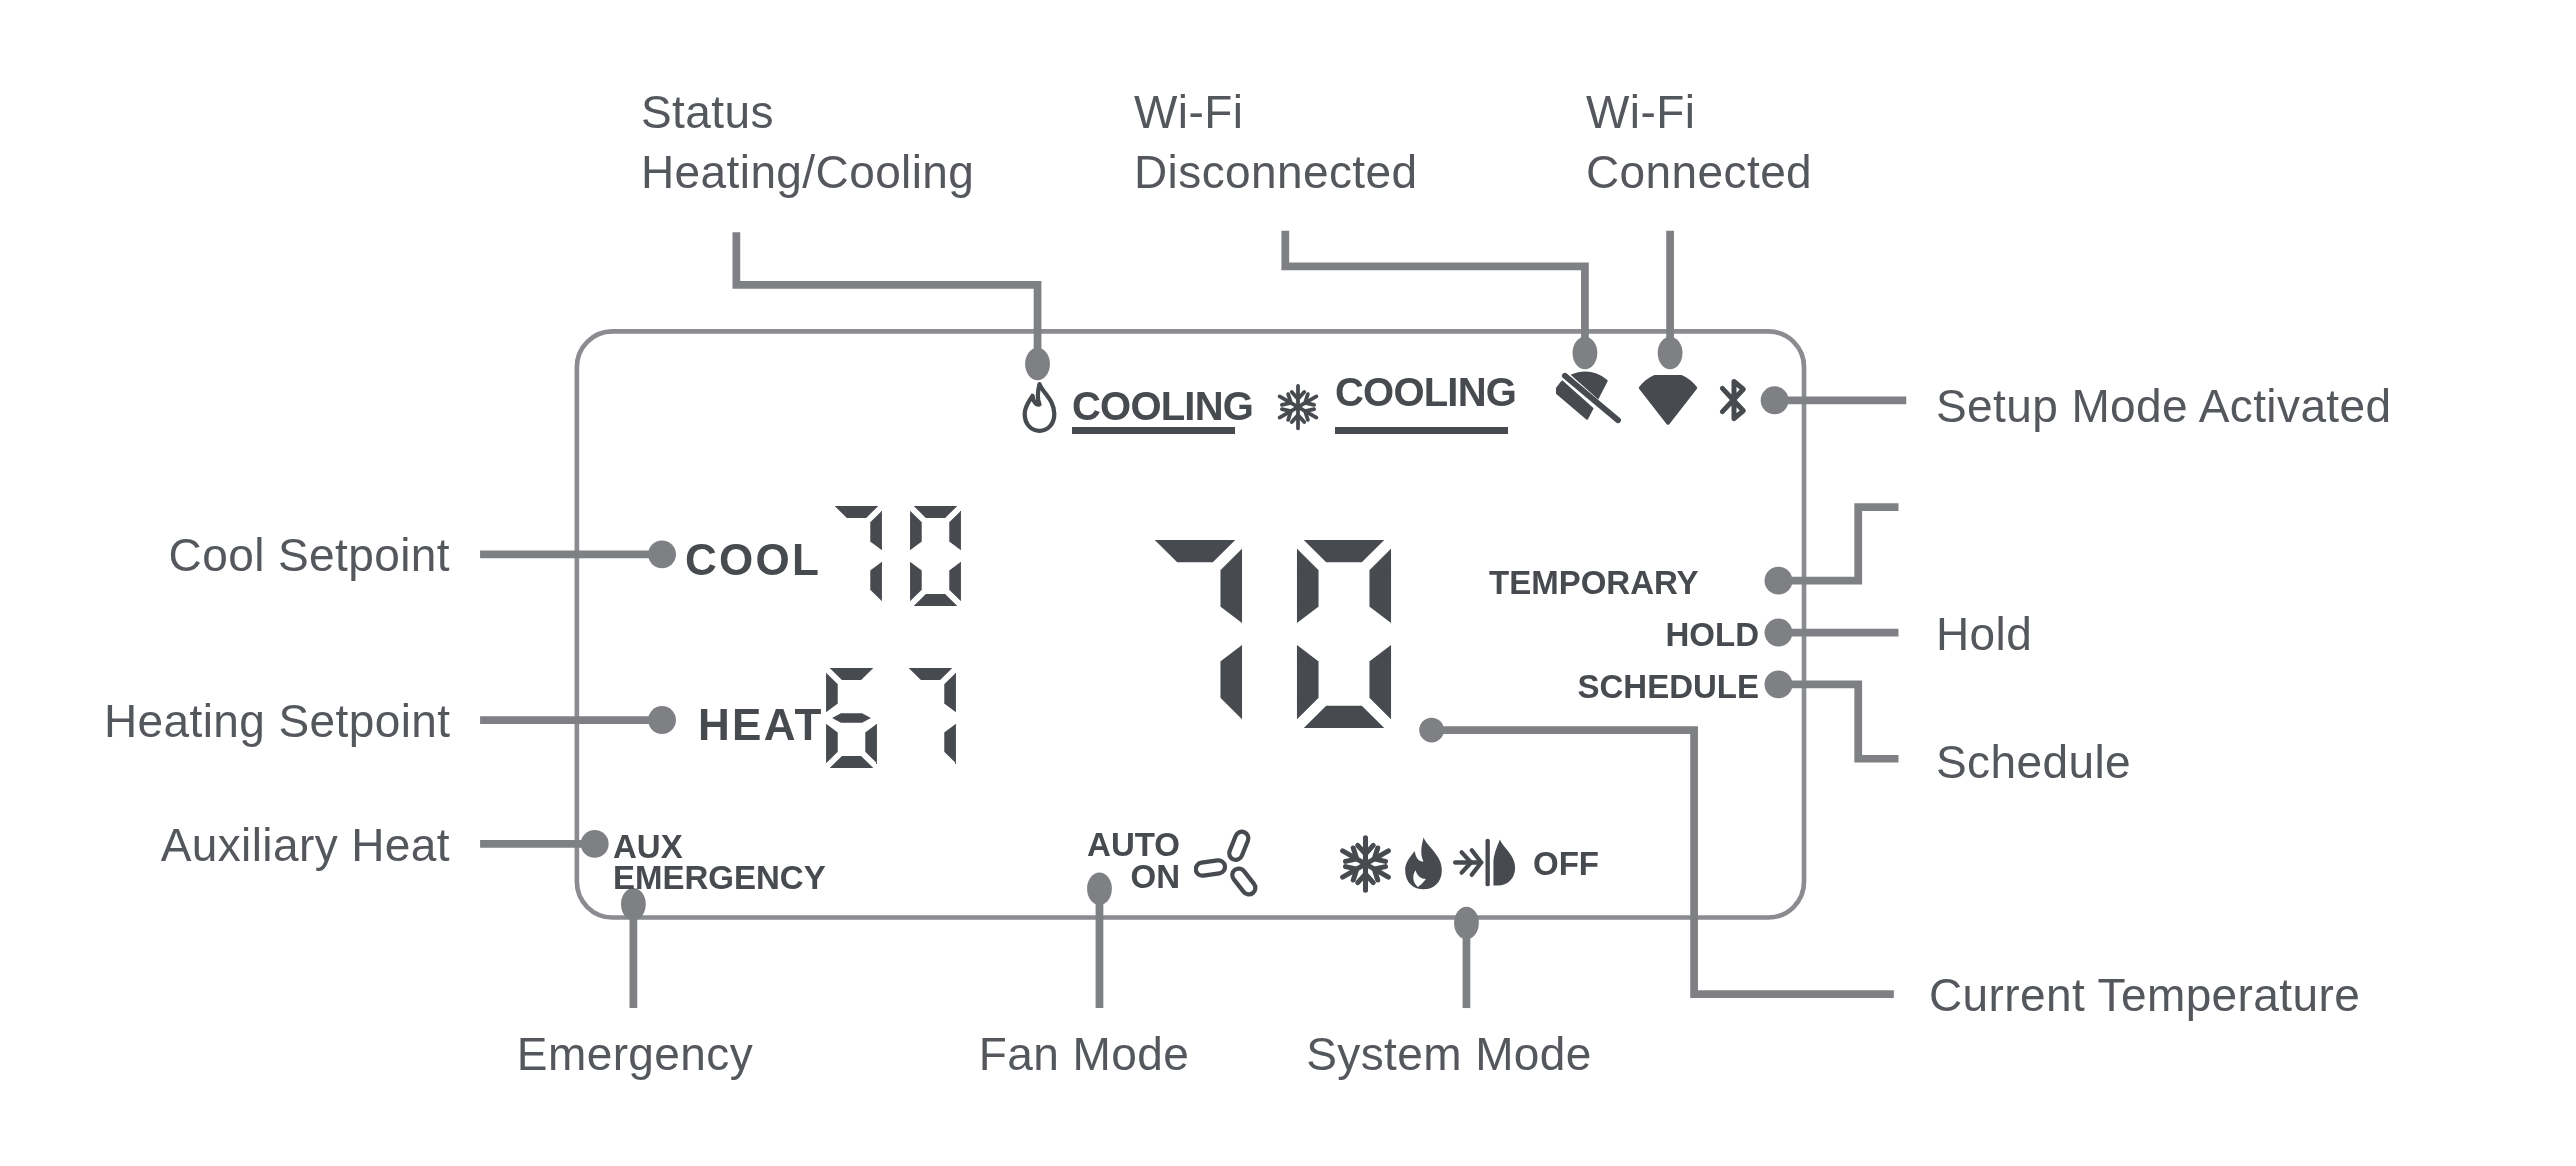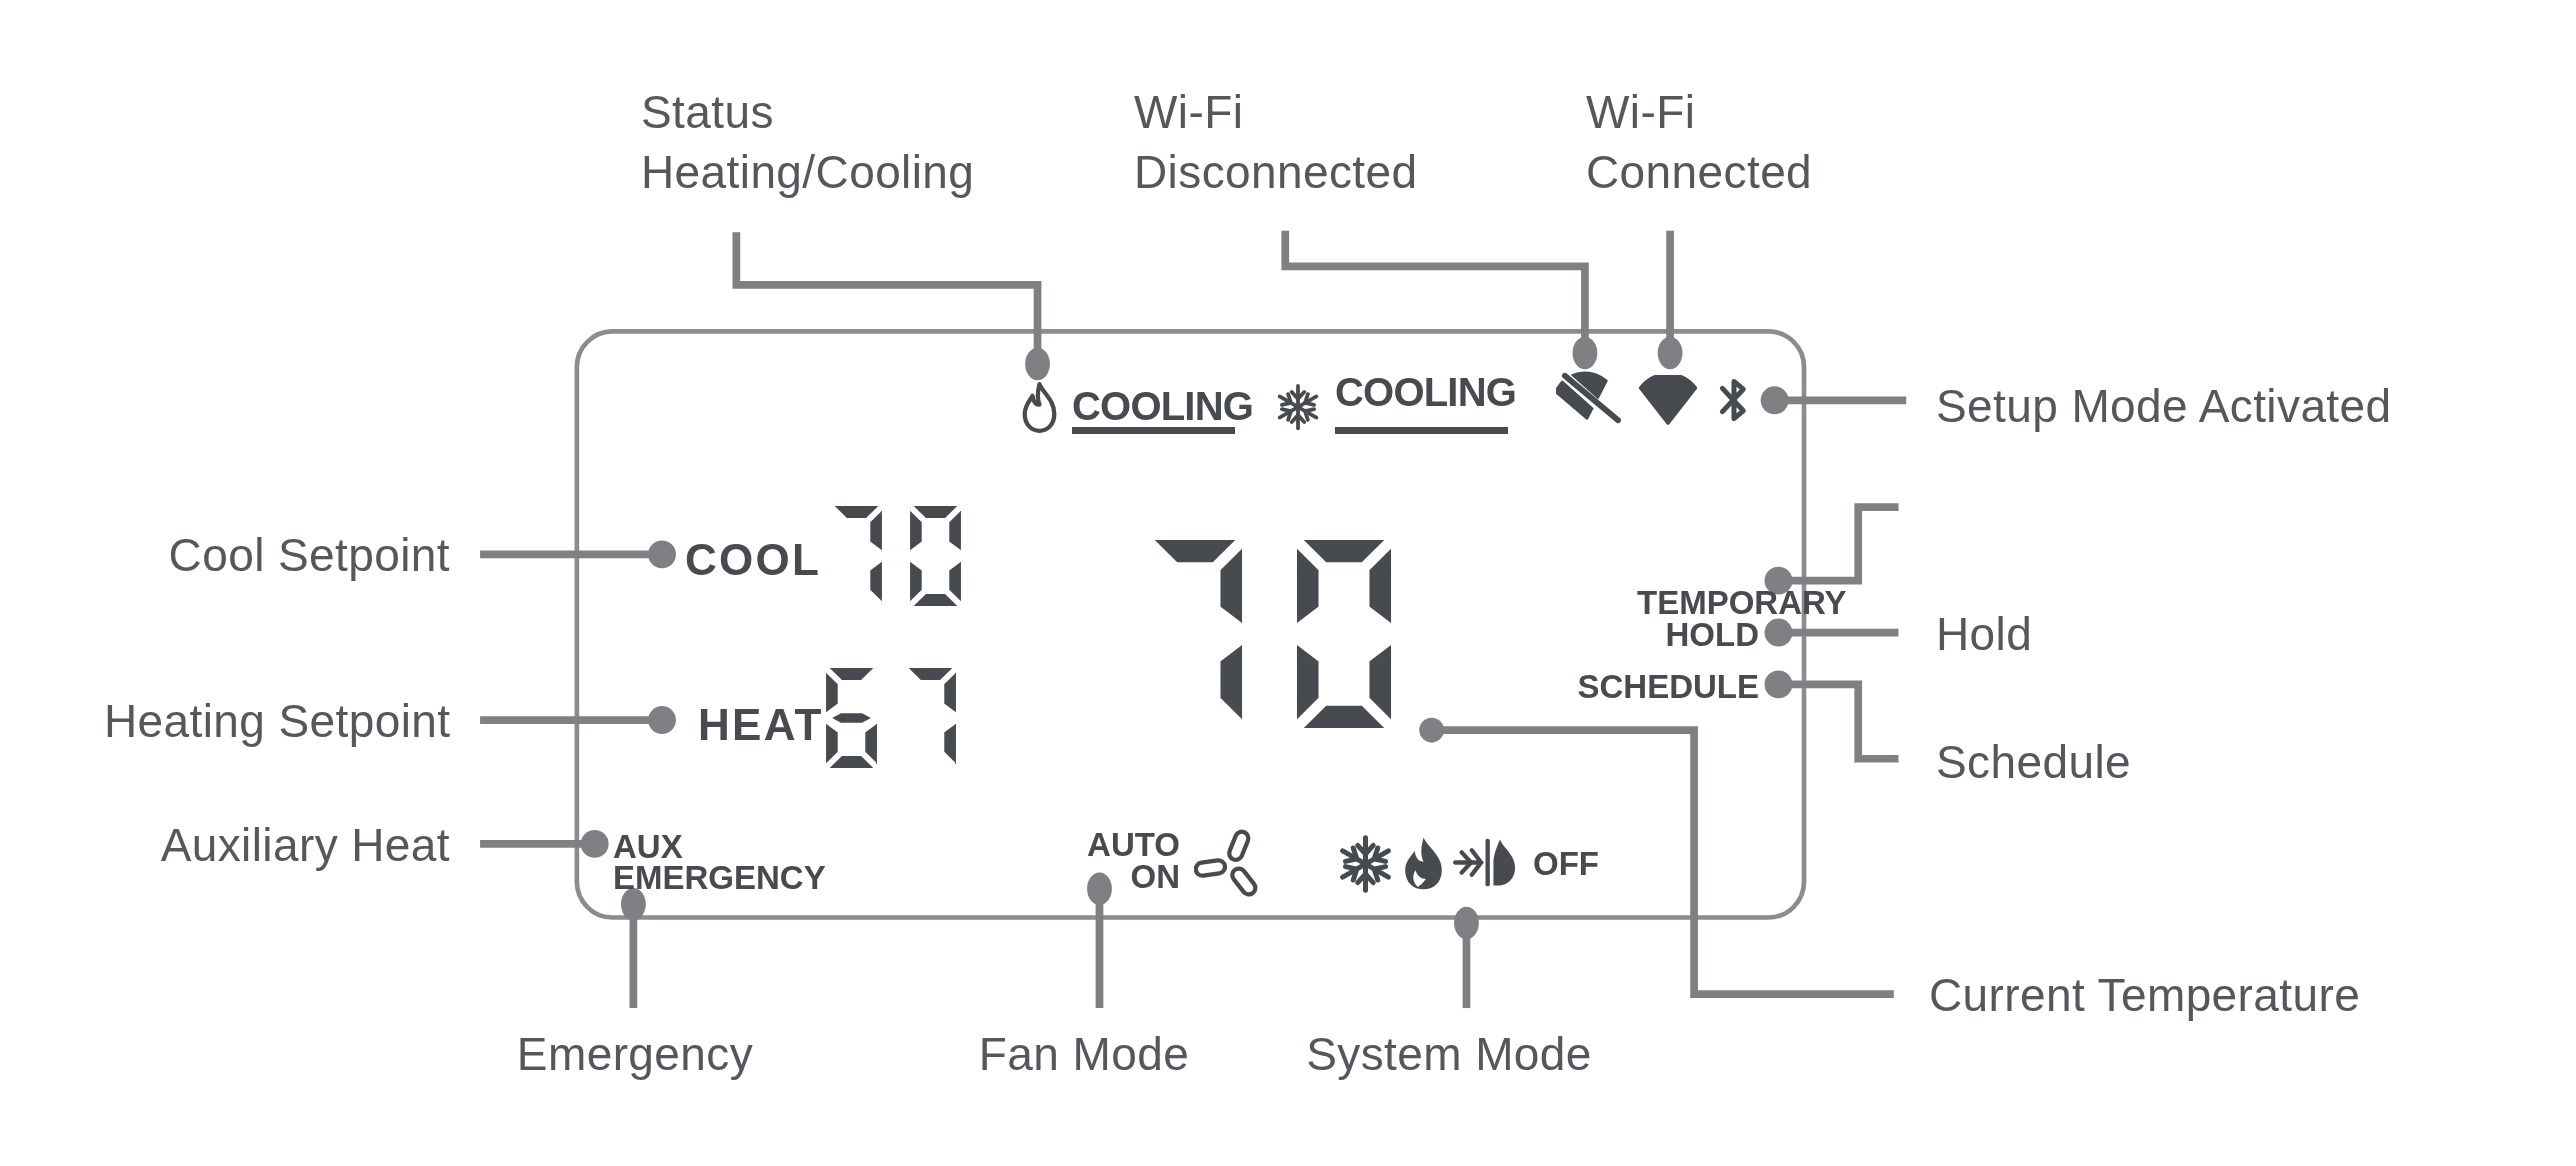--- a/index.html
+++ b/index.html
@@ -183,21 +183,21 @@
       <svg viewBox="0 0 100 190" preserveAspectRatio="none" width="98" height="192">
         <polygon points="4,0 96,0 69,26 31,26" fill="var(--display)" stroke="#fff" stroke-width="4"></polygon>
         <polygon points="100,6 100,88 74,69 74,31" fill="var(--display)" stroke="#fff" stroke-width="4"></polygon>
         <polygon points="100,102 100,184 74,159 74,121" fill="var(--display)" stroke="#fff" stroke-width="4"></polygon>
         <polygon points="4,190 96,190 69,164 31,164" fill="var(--display)" stroke="#fff" stroke-width="4"></polygon>
         <polygon points="0,102 0,184 26,159 26,121" fill="var(--display)" stroke="#fff" stroke-width="4"></polygon>
         <polygon points="0,6 0,88 26,69 26,31" fill="var(--display)" stroke="#fff" stroke-width="4"></polygon>
       </svg>
     </div>
 
-  <div class="disp small right" style="left:1637px;top:566px;width:186px;margin-top:20px;">TEMPORARY</div>
+  <div class="disp small right" style="left:1489px;top:566px;width:186px;">TEMPORARY</div>
   <div class="disp small right" style="left:1573px;top:618px;width:186px;">HOLD</div>
   <div class="disp small right" style="left:1573px;top:670px;width:186px;">SCHEDULE</div>
 
   <div class="disp small" style="left:613px;top:830px;">AUX</div>
   <div class="disp small" style="left:613px;top:861px;">EMERGENCY</div>
 
   <div class="disp small right" style="left:1025px;top:828px;width:155px;">AUTO</div>
   <div class="disp small right" style="left:1025px;top:860px;width:155px;">ON</div>
   <svg class="icon" style="left:1194px;top:825px;" width="74" height="74" viewBox="0 0 96 96">
     <g fill="none" stroke="var(--display)" stroke-width="5.5" stroke-linejoin="round">

